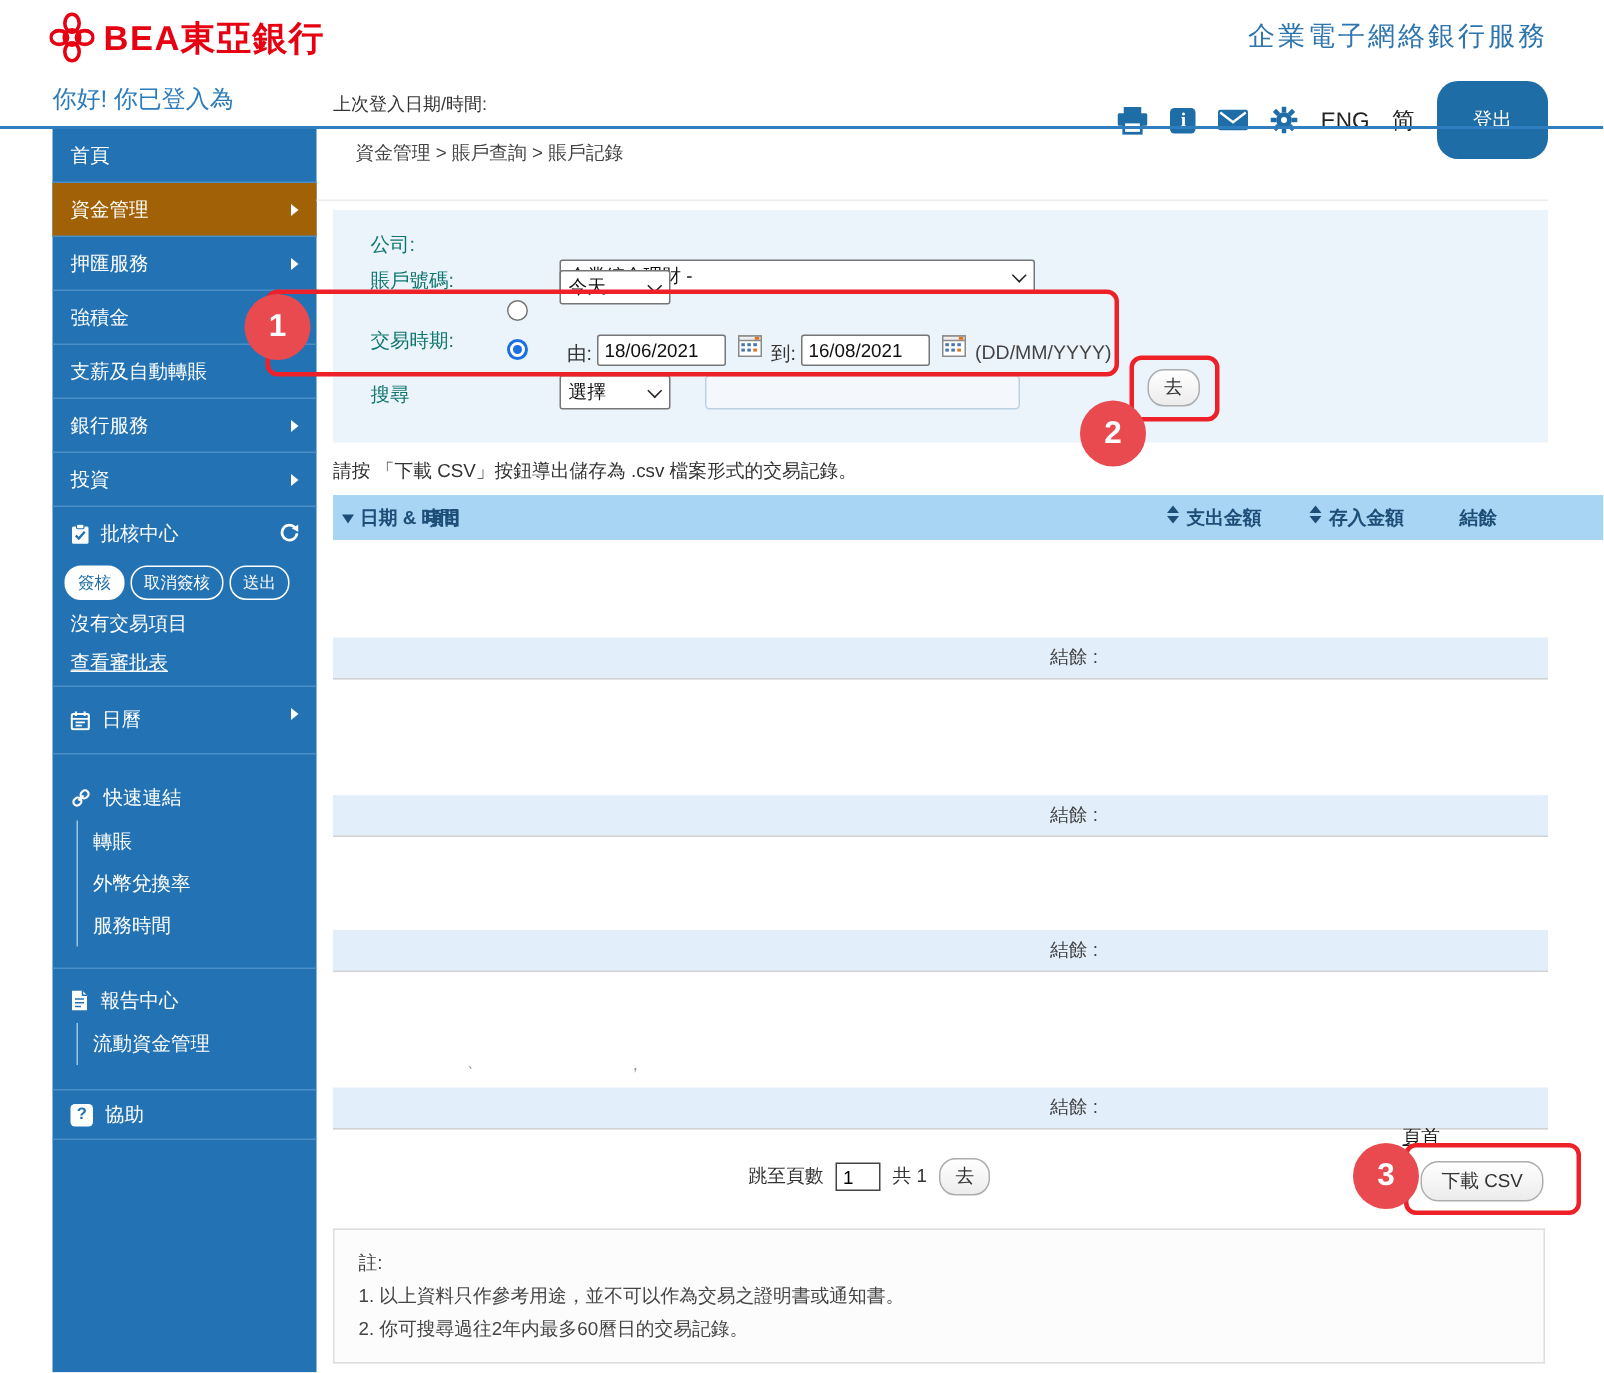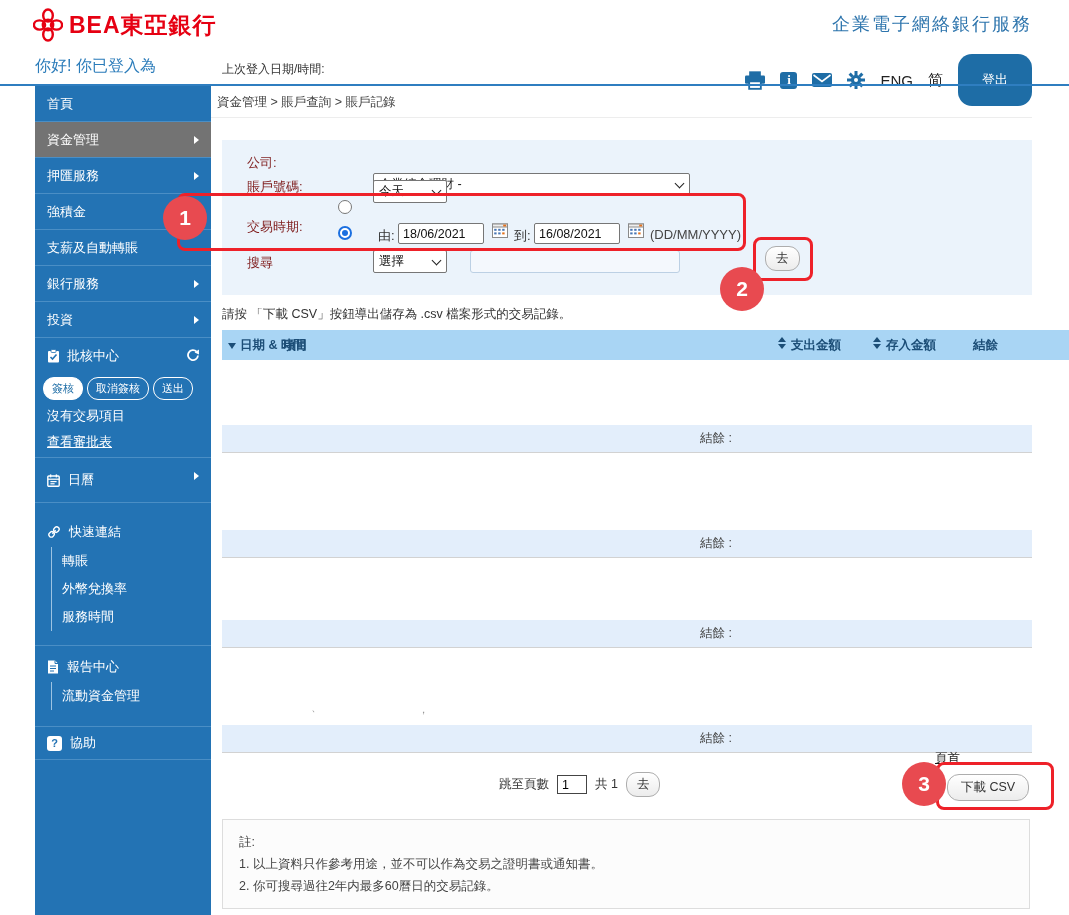--- a/index.html
+++ b/index.html
@@ -16,45 +16,45 @@
   .greet-actions{position:absolute;right:37px;top:2px;display:flex;align-items:center;gap:15px;}
   .hicon{display:inline-flex;align-items:center;justify-content:center;cursor:pointer;}
   .info-badge{width:17px;height:17px;background:#1e6da6;border-radius:3px;color:#fff;font-family:"Liberation Serif",serif;font-weight:bold;font-size:13px;display:flex;align-items:center;justify-content:center;}
   .lang{color:#222;font-size:15px;cursor:pointer;}
   .logout-btn{background:#1e6da6;color:#fff;border:none;border-radius:14px;padding:17px 24px;font-size:13px;cursor:pointer;}
   .blue-rule{position:absolute;left:0;top:84px;width:100%;height:2px;background:#2f7ec0;}
 
   
   .sidebar{position:absolute;left:35px;top:86px;width:176px;height:829px;background:#2373b4;color:#fff;font-size:13px;box-sizing:border-box;}
   .nav-item{height:35px;line-height:35px;padding:0 12px;border-bottom:1px solid #4a8ec5;position:relative;cursor:pointer;}
-  .nav-item.active{background:#737373;}
+  .nav-item.active{background:#a16207;}
   .nav-arrow{position:absolute;right:12px;top:14px;width:0;height:0;border-left:5px solid #fff;border-top:4px solid transparent;border-bottom:4px solid transparent;}
   .approval-row{display:flex;align-items:center;gap:7px;height:35px;padding:0 12px;cursor:pointer;}
   .refresh-ic{margin-left:auto;cursor:pointer;display:flex;}
   .pill-row{height:30px;display:flex;align-items:center;gap:4px;padding:0 8px;}
   .spill{border:1px solid #fff;border-radius:11px;background:transparent;color:#fff;font-size:11px;padding:3px 8px;cursor:pointer;white-space:nowrap;}
   .spill.solid{background:#fff;color:#1e6da6;}
   .side-text{height:26px;line-height:26px;padding:0 12px;}
   .side-link{text-decoration:underline;cursor:pointer;}
   .cal-row,.ql-header,.rc-header,.help-row{display:flex;align-items:center;gap:8px;padding:0 12px;cursor:pointer;}
   .cal-row{height:44px;border-top:1px solid #4a8ec5;border-bottom:1px solid #4a8ec5;position:relative;margin-top:0;}
   .ql-header{margin-top:16px;height:26px;}
   .sub-group{margin:2px 0 0 16px;border-left:1px solid #9cc3e2;}
   .sub-item{height:28px;line-height:28px;padding-left:10px;cursor:pointer;}
   .side-sep{margin-top:14px;border-top:1px solid #4a8ec5;}
   .rc-header{margin-top:8px;height:26px;}
   .help-row{margin-top:16px;height:32px;border-top:1px solid #4a8ec5;border-bottom:1px solid #4a8ec5;}
   .help-badge{width:15px;height:15px;background:#fff;border-radius:3px;color:#2373b4;font-size:11px;font-weight:bold;display:flex;align-items:center;justify-content:center;}
 
   
   .main{position:absolute;left:211px;top:86px;width:858px;height:829px;}
-  .breadcrumb{position:absolute;left:0;top:0;width:821px;height:32px;line-height:32px;padding-left:6px;box-sizing:border-box;font-size:12.5px;color:#444;border-bottom:1px solid #ededed;}
+  .breadcrumb{position:absolute;left:0;top:0;width:821px;height:48px;line-height:32px;padding-left:26px;box-sizing:border-box;font-size:12.5px;color:#444;border-bottom:1px solid #ededed;}
 
   .filter-panel{position:absolute;left:11px;top:54px;width:810px;height:155px;background:#ebf3fb;}
-  .f-label{position:absolute;left:25px;color:#7f1d1d;font-size:13px;}
+  .f-label{position:absolute;left:25px;color:#0f766e;font-size:13px;}
   .selectbox{position:absolute;height:23px;background:#fff;border:1px solid #767676;border-radius:2px;box-sizing:border-box;font-size:12.5px;color:#111;line-height:21px;padding:0 20px 0 5px;cursor:pointer;}
   .sel-arrow{position:absolute;right:6px;top:6px;width:6px;height:6px;border-right:1.7px solid #222;border-bottom:1.7px solid #222;transform:rotate(45deg);}
   .txt-input{position:absolute;height:21px;border:1px solid #767676;border-radius:2px;box-sizing:border-box;font-size:12.5px;color:#111;padding:0 4px;font-family:"Liberation Sans",sans-serif;}
   .search-input{position:absolute;height:23px;width:210px;background:#f4f8fd;border:1px solid #bcd0e4;border-radius:3px;box-sizing:border-box;}
   .radio{position:absolute;width:14px;height:14px;border-radius:50%;background:#fff;border:1.5px solid #777;box-sizing:border-box;cursor:pointer;}
   .radio.checked{border:2px solid #1b6fe0;}
   .radio.checked::after{content:"";position:absolute;left:2px;top:2px;width:6px;height:6px;border-radius:50%;background:#1b6fe0;}
   .inline-lb{position:absolute;font-size:13px;color:#333;}
   .cal-ic{position:absolute;cursor:pointer;}
   .go-pill{position:absolute;background:linear-gradient(#ffffff,#ececec);border:1px solid #adadad;border-radius:11px;font-size:12.5px;color:#333;padding:3px 10px;cursor:pointer;font-family:"Liberation Sans",sans-serif;}

